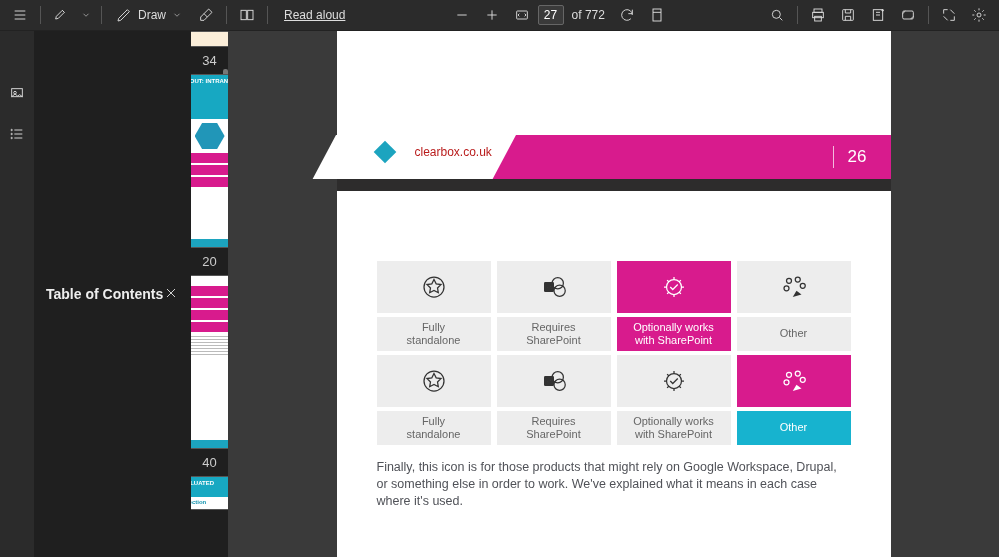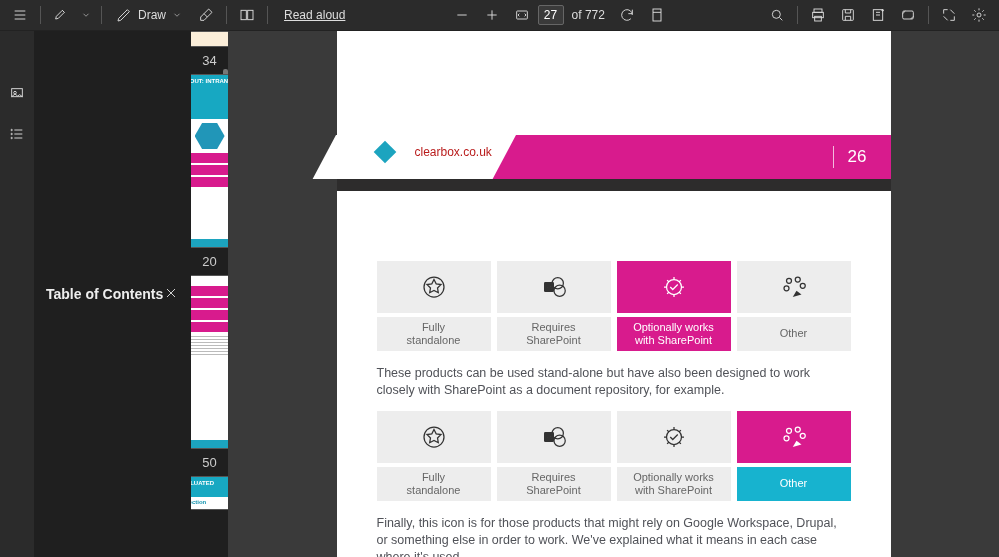--- a/index.html
+++ b/index.html
@@ -270,21 +270,21 @@
             <span class="lbl">MangoApps</span>
             <span class="rib"></span>
           </div>
         <div class="tc-item">
             <span class="lbl">unily</span>
             <span class="rib"></span>
           </div>
         <div class="tc-text"></div>
         <div class="tc-footer"></div>
       </div>
-      <div class="thumb-label">50</div>
+      <div class="thumb-label">40</div>
 
       <div class="thumb thumb-37">
         <div class="tc-header" style="height:20px">
             <div class="tc-title">HOW WE EVALUATED</div>
           </div>
         <div style="font-size:6px;color:#1595b0;padding:2px 4px;font-weight:bold">The initial selection</div>
       </div>
     </div>
   </div>
 
@@ -346,21 +346,20 @@
             </div>
           <div class="cell label hl-pink">
               <span style="white-space:pre-line">Optionally works
 with SharePoint</span>
             </div>
           <div class="cell label">
               <span>Other</span>
             </div>
         </div>
 
-        <p class="para">These products can be used stand-alone but have also been designed to work closely with SharePoint as a document repository, for example.</p>
 
         <div class="grid4">
           <div class="cell">
             <svg class="cicon" viewBox="0 0 48 48">
                 <circle cx="24" cy="24" r="16"></circle>
                 <path d="M24 12l3.5 7 7.7 1.1-5.6 5.4 1.3 7.6L24 29.5l-6.9 3.6 1.3-7.6-5.6-5.4 7.7-1.1z"></path>
               </svg>
           </div>
           <div class="cell">
             <svg class="cicon" viewBox="0 0 48 48">

